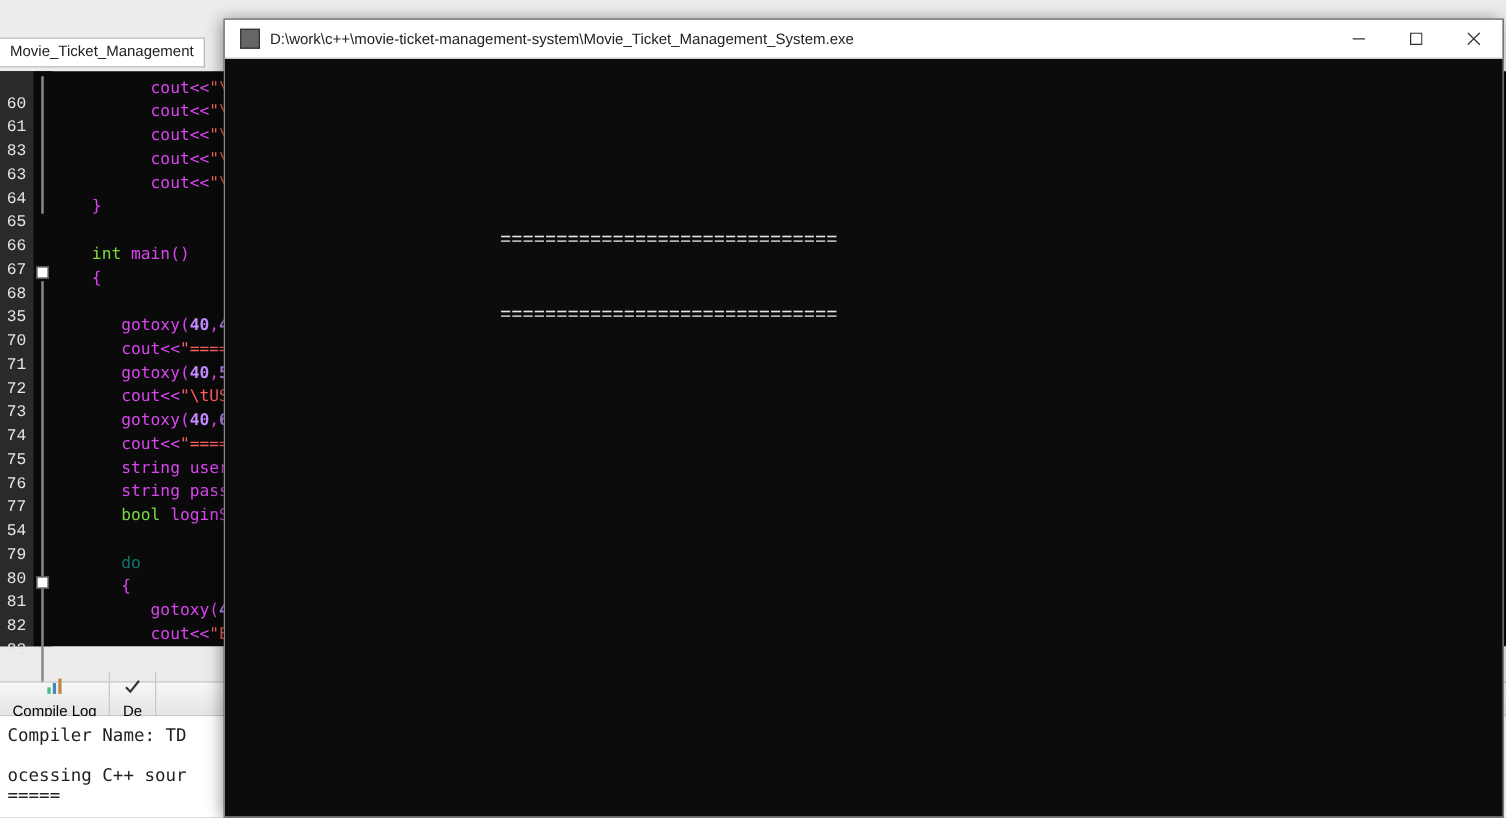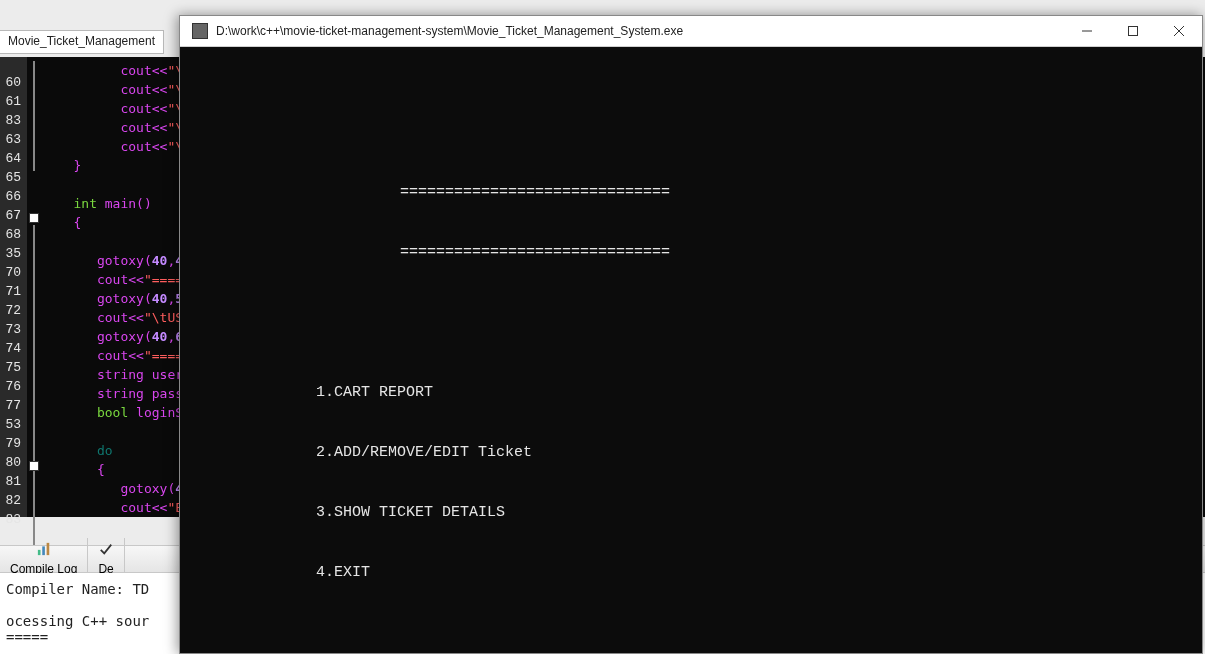--- a/index.html
+++ b/index.html
@@ -189,21 +189,21 @@
         <div>68</div>
         <div>35</div>
         <div>70</div>
         <div>71</div>
         <div>72</div>
         <div>73</div>
         <div>74</div>
         <div>75</div>
         <div>76</div>
         <div>77</div>
-        <div>53</div>
+        <div>54</div>
         <div>79</div>
         <div>80</div>
         <div>81</div>
         <div>82</div>
         <div>83</div>
       </div>
     <div class="fold-strip">
       <div class="fold-line" style="top:4px; height:110px;"></div>
       <div class="fold-square" style="top:156px;"></div>
       <div class="fold-line" style="top:168px; height:330px;"></div>
@@ -257,16 +257,15 @@
             <line x1="10" y1="0" x2="0" y2="10"></line>
           </svg>
       </div>
     </div>
   </div>
   <div class="console-body">
     <div class="menu-header">
       <div>==============================</div>
       <div>==============================</div>
     </div>
-    <div id="menu-items"><div class="menu-item">1.CART REPORT</div><div class="menu-item">2.ADD/REMOVE/EDIT Ticket</div><div class="menu-item">3.SHOW TICKET DETAILS</div><div class="menu-item">4.EXIT</div></div>
     
   </div>
 </div>
 
 </body></html>

